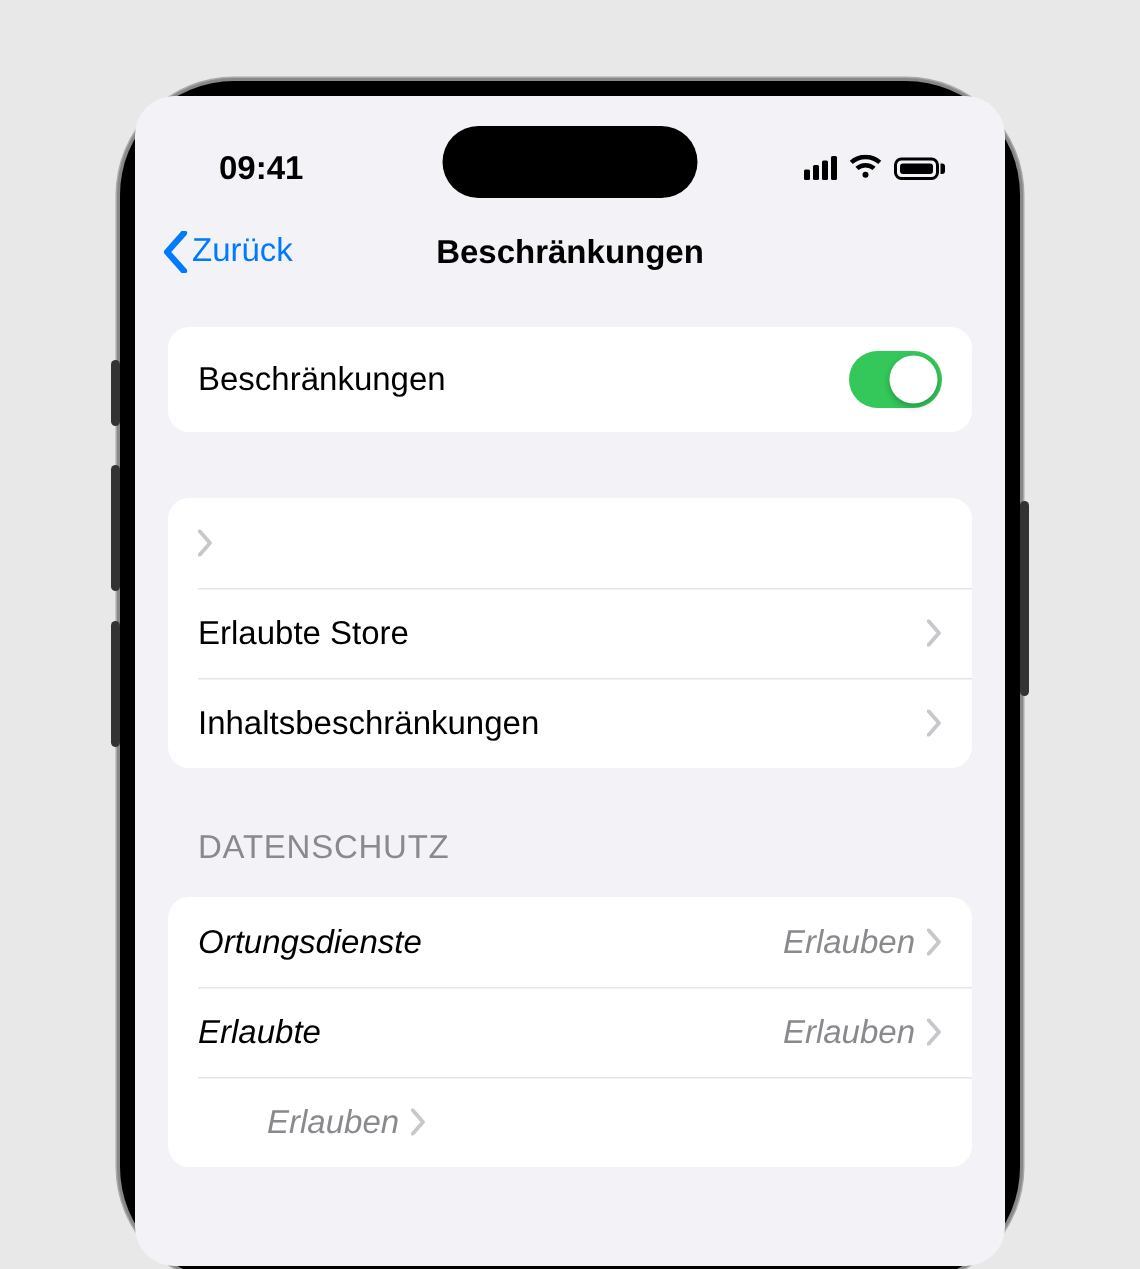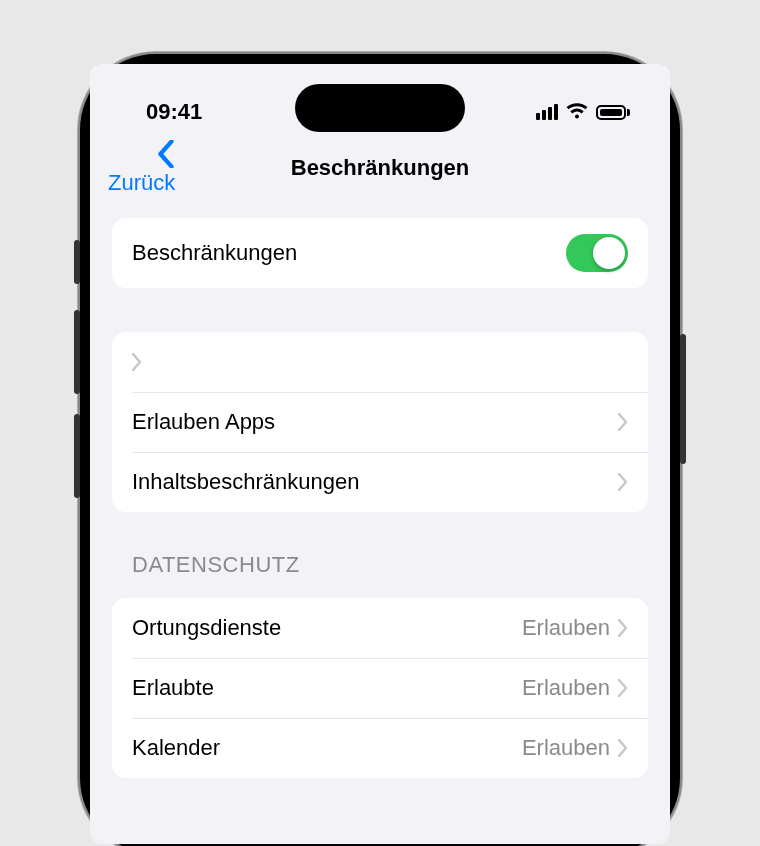--- a/index.html
+++ b/index.html
@@ -26,21 +26,21 @@
       position: absolute;
       background: #333;
       border-radius: 3px;
     }
     .side-button.left1 { left: -6px; top: 186px; width: 6px; height: 44px; }
     .side-button.left2 { left: -6px; top: 256px; width: 6px; height: 84px; }
     .side-button.left3 { left: -6px; top: 360px; width: 6px; height: 84px; }
     .side-button.right1 { right: -6px; top: 280px; width: 6px; height: 130px; }
     .phone-screen {
       background: #f2f2f7;
-      border-radius: 12px;
+      border-radius: 26px;
       overflow: hidden;
       height: 780px;
       position: relative;
     }
     .dynamic-island {
       position: absolute;
       top: 20px;
       left: 50%;
       transform: translateX(-50%);
       width: 170px;
@@ -76,44 +76,43 @@
       align-items: center;
       justify-content: center;
       position: relative;
       height: 52px;
       margin-top: 10px;
     }
     .back-button {
       position: absolute;
       left: 18px;
       display: flex;
-      align-items: flex-end;
+      align-items: flex-start;
       gap: 2px;
       color: #007aff;
       font-size: 22px;
       cursor: pointer;
-      flex-direction: column;
     }
     .back-chevron svg { width: 18px; height: 28px; display:block;}
     .nav-title {
       font-size: 22px;
       font-weight: 600;
       color: #000;
     }
     .content {
       padding: 0 22px;
     }
     .group {
       background: #fff;
       border-radius: 14px;
       overflow: hidden;
     }
     .group.first { margin-top: 24px; }
     .group.second { margin-top: 44px; }
-    .group.third { margin-top: 10px; }
+    .group.third { margin-top: 10px; font-style: italic; }
     .group-header {
       font-size: 22px;
       color: #8a8a8e;
       letter-spacing: 0.5px;
       padding: 40px 20px 10px 20px;
       text-transform: uppercase;
     }
     .row {
       display: flex;
       align-items: center;
@@ -213,21 +212,21 @@
 
       <div class="group second">
         <div class="row">
           <span class="chevron-right">
             <svg viewBox="0 0 10 18">
                 <path d="M1 1l7 8-7 8" stroke="#c7c7cc" stroke-width="2.5" fill="none" stroke-linecap="round" stroke-linejoin="round"></path>
               </svg>
           </span>
         </div>
         <div class="row">
-          <span class="row-label">Erlauben Apps</span>
+          <span class="row-label">Erlaubte Store</span>
           <span class="chevron-right">
             <svg viewBox="0 0 10 18">
                 <path d="M1 1l7 8-7 8" stroke="#c7c7cc" stroke-width="2.5" fill="none" stroke-linecap="round" stroke-linejoin="round"></path>
               </svg>
           </span>
         </div>
         <div class="row">
           <span class="row-label">Inhaltsbeschränkungen</span>
           <span class="chevron-right">
             <svg viewBox="0 0 10 18">
@@ -251,21 +250,20 @@
         <div class="row">
           <span class="row-label">Erlaubte</span>
           <span class="row-value">Erlauben</span>
           <span class="chevron-right">
             <svg viewBox="0 0 10 18">
                 <path d="M1 1l7 8-7 8" stroke="#c7c7cc" stroke-width="2.5" fill="none" stroke-linecap="round" stroke-linejoin="round"></path>
               </svg>
           </span>
         </div>
         <div class="row">
-          <span class="row-label">Kalender</span>
           <span class="row-value">Erlauben</span>
           <span class="chevron-right">
             <svg viewBox="0 0 10 18">
                 <path d="M1 1l7 8-7 8" stroke="#c7c7cc" stroke-width="2.5" fill="none" stroke-linecap="round" stroke-linejoin="round"></path>
               </svg>
           </span>
         </div>
       </div>
 
     </div>

